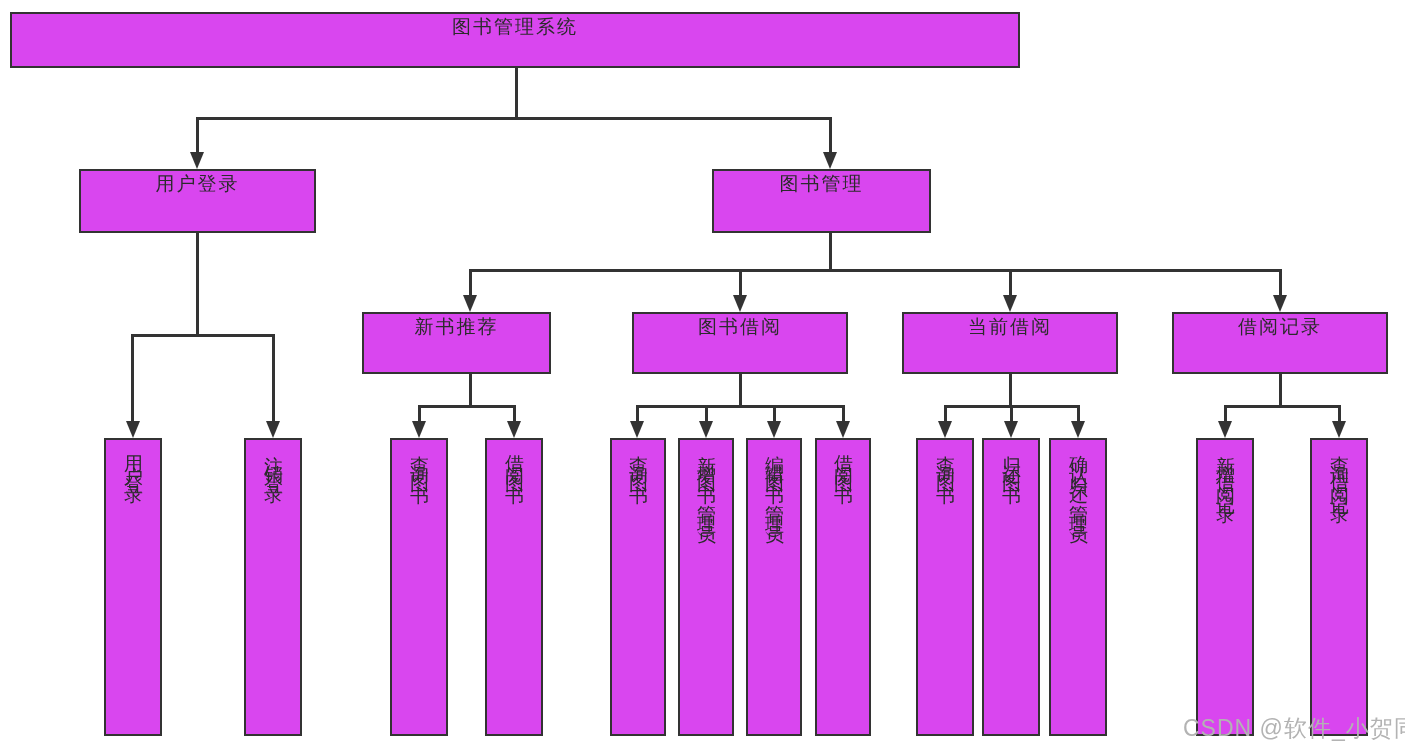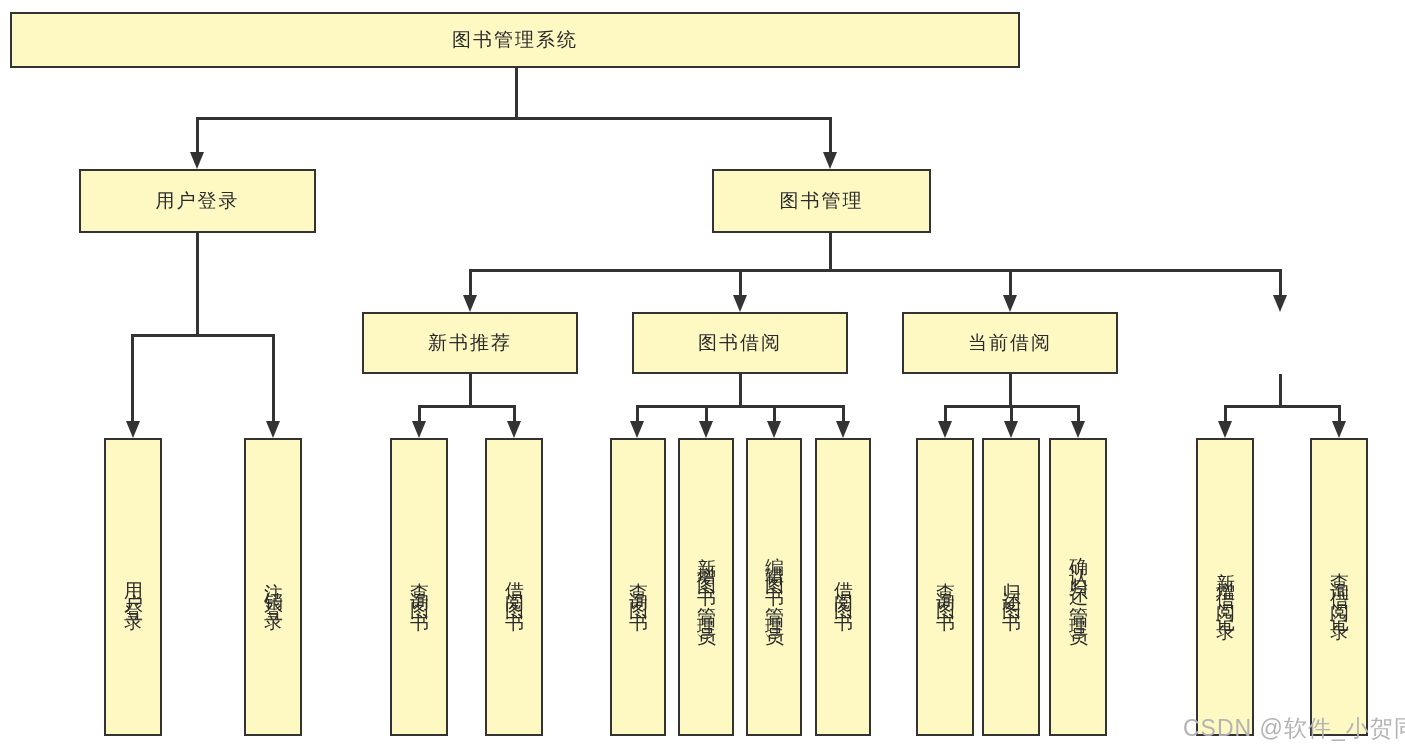--- a/index.html
+++ b/index.html
@@ -1,20 +1,20 @@
 <!DOCTYPE html>
 <html><head>
 <meta charset="utf-8">
 <style>
   html,body{margin:0;padding:0;background:#ffffff;}
   body{font-family:"Liberation Sans",sans-serif;}
   .canvas{position:relative;width:1405px;height:747px;background:#ffffff;overflow:hidden;}
   
-  .node{position:absolute;box-sizing:border-box;border:2.5px solid #333333;background:#fef9c3;
-        display:flex;align-items:center;justify-content:center;color:#2b2b2b;}
+  .node{position:absolute;box-sizing:border-box;border:2.5px solid #333333;background:#d946ef;
+        display:flex;align-items:flex-start;justify-content:center;color:#2b2b2b;}
   .hnode{font-size:19px;letter-spacing:2px;}
   .vnode span{writing-mode:vertical-rl;text-orientation:mixed;font-size:19px;line-height:1.1;
         letter-spacing:10px;color:#2b2b2b;white-space:nowrap;}
   
   .vl{position:absolute;width:2.5px;background:#333333;}
   .hl{position:absolute;height:2.5px;background:#333333;}
   .arr{position:absolute;width:0;height:0;border-left:7px solid transparent;
        border-right:7px solid transparent;border-top:17px solid #333333;}
   .watermark{position:absolute;left:1183px;top:713px;font-size:23px;color:#b3b3b3;
        letter-spacing:1px;white-space:nowrap;pointer-events:none;z-index:5;}
@@ -87,28 +87,31 @@
     <span>图书管理系统</span>
   </div>
 
   <div class="node hnode" style="left:79px;top:169px;width:237px;height:64px">
     <span>用户登录</span>
   </div>
   <div class="node hnode" style="left:712px;top:169px;width:219px;height:64px">
     <span>图书管理</span>
   </div>
 
-  <div class="node hnode" style="left:362px;top:312px;width:216px;height:62px">
+  <div class="node hnode" style="left:362px;top:312px;width:189px;height:62px">
     <span>新书推荐</span>
   </div>
   <div class="node hnode" style="left:902px;top:312px;width:216px;height:62px">
     <span>当前借阅</span>
   </div>
   <div class="node hnode" style="left:632px;top:312px;width:216px;height:62px">
     <span>图书借阅</span>
+  </div>
+  <div class="node hnode" style="left:1172px;top:312px;width:216px;height:62px">
+    <span>借阅记录</span>
   </div>
 
   <div class="node vnode" style="left:104px;top:438px;width:58px;height:298px">
     <span>用户登录</span>
   </div>
   <div class="node vnode" style="left:244px;top:438px;width:58px;height:298px">
     <span>注销登录</span>
   </div>
 
   <div class="node vnode" style="left:390px;top:438px;width:58px;height:298px">

